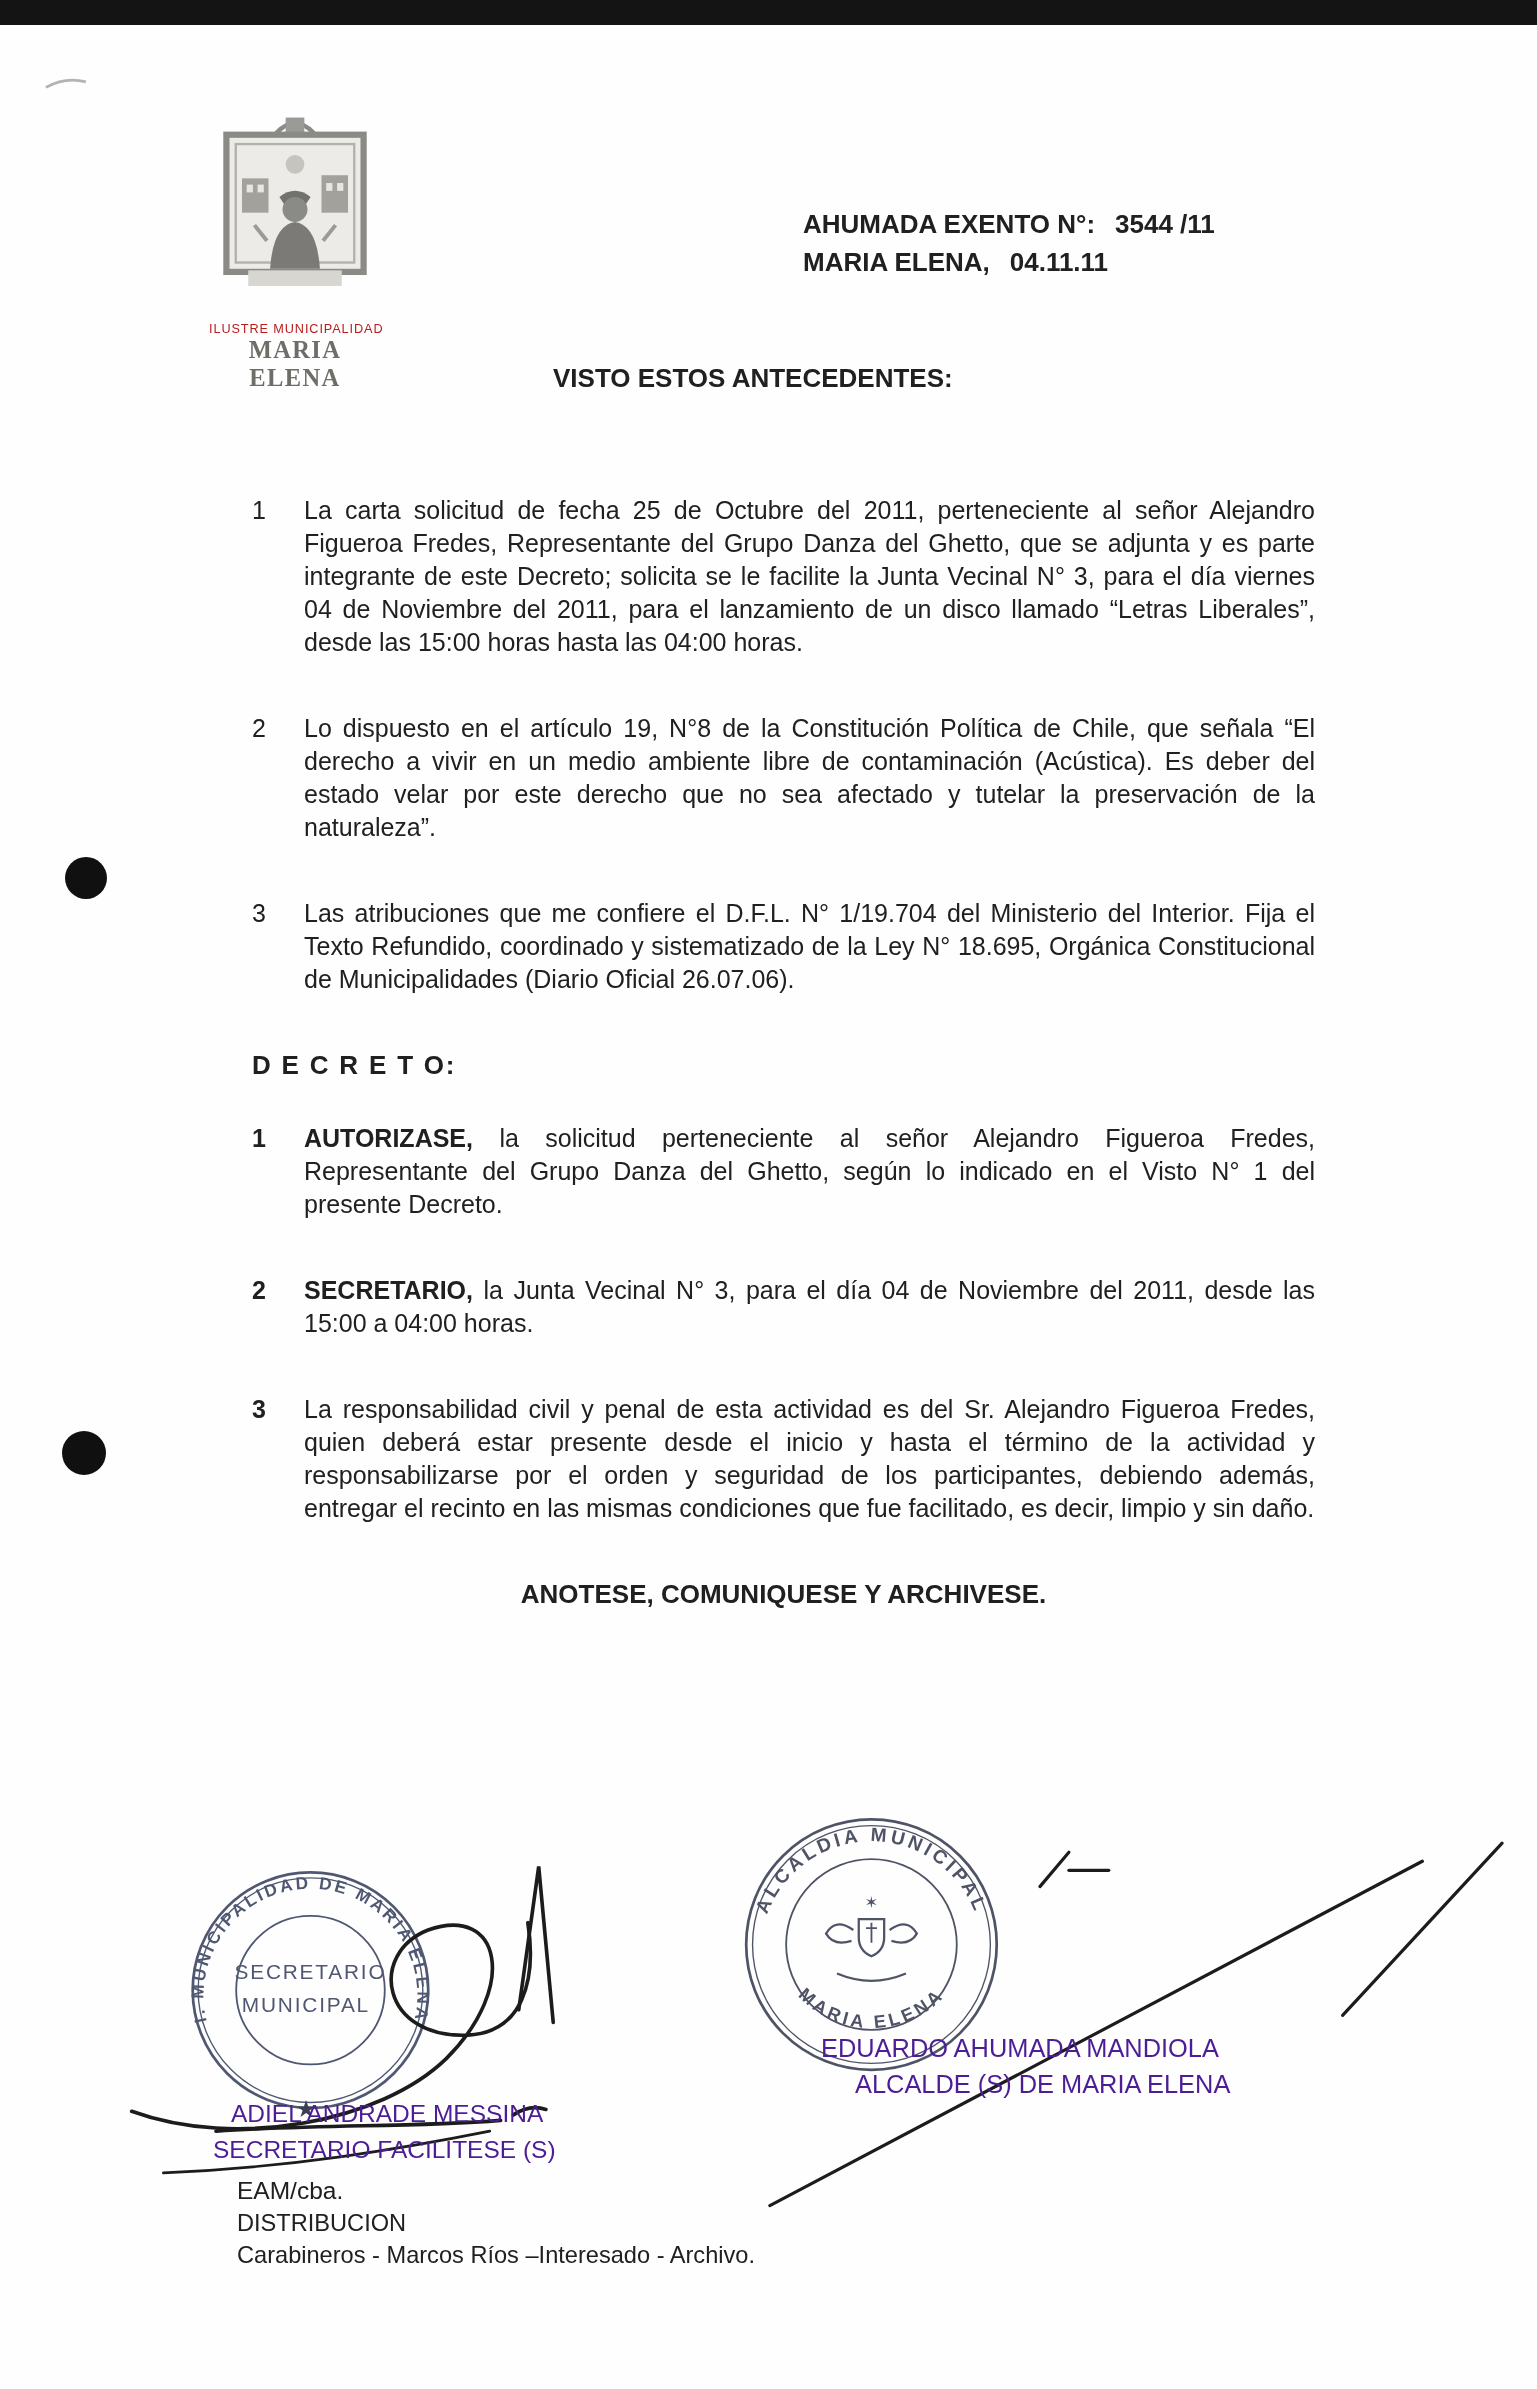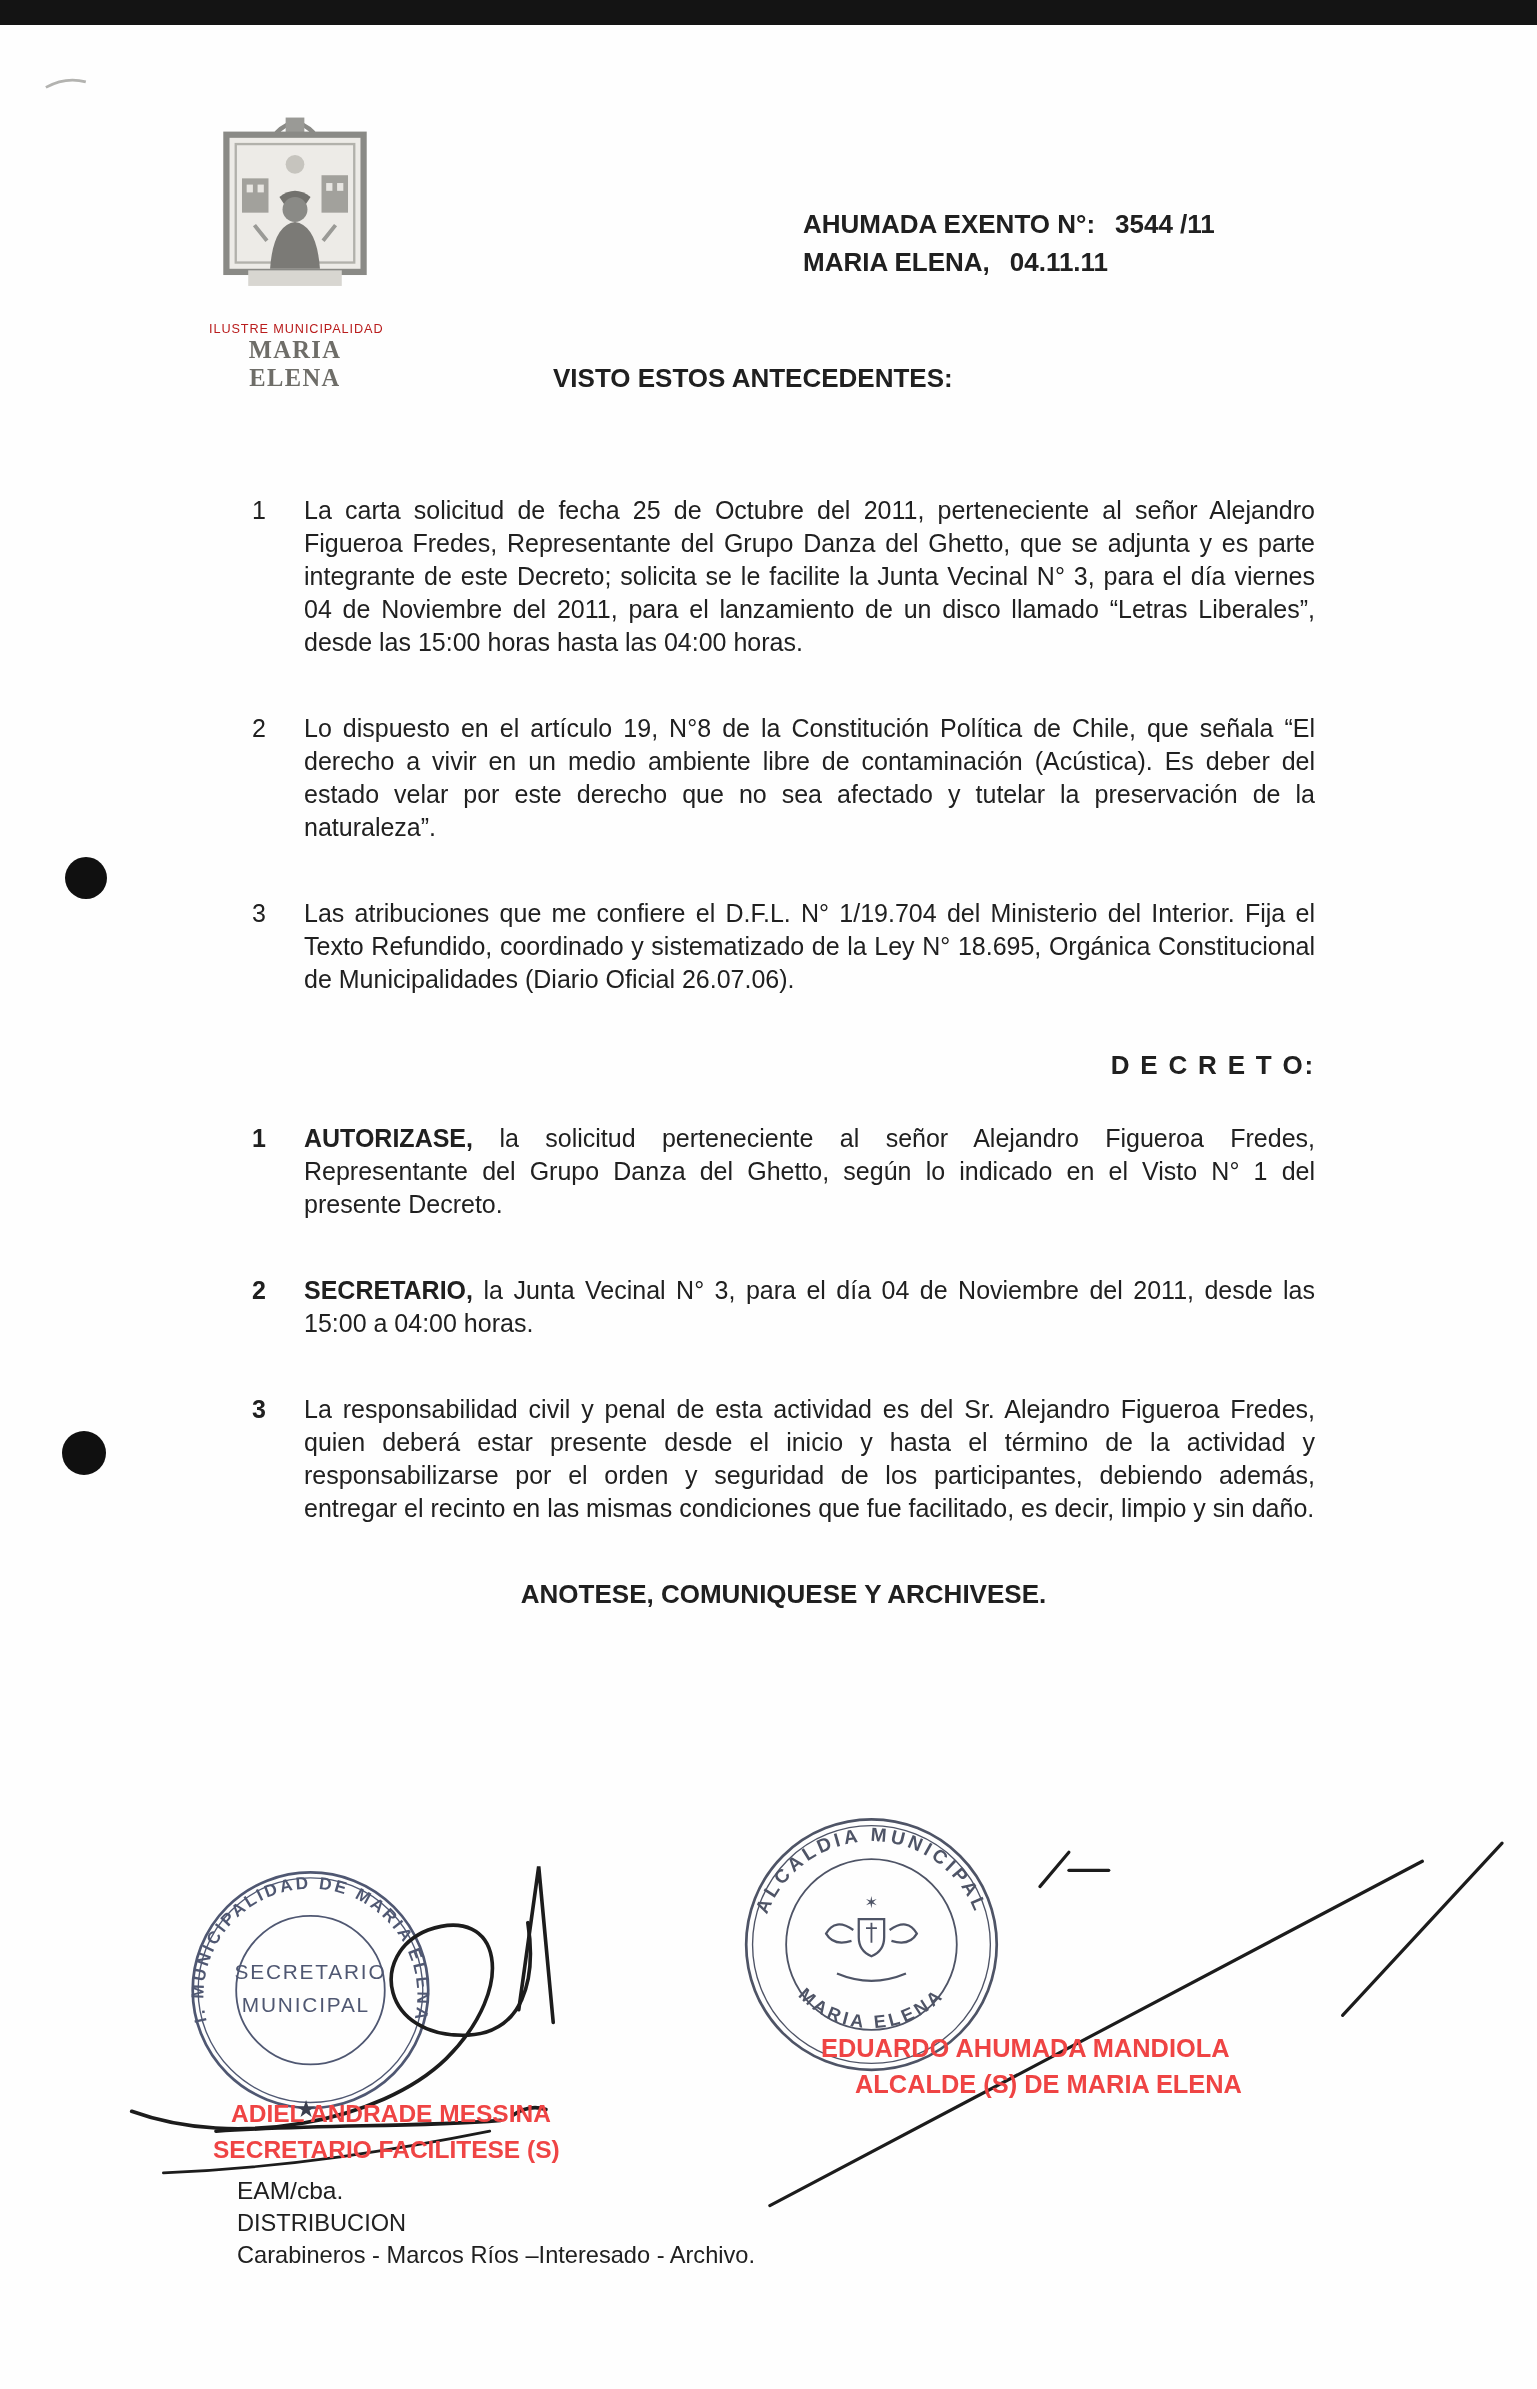--- a/index.html
+++ b/index.html
@@ -30,31 +30,31 @@
 
   .visto-title { position: absolute; left: 553px; top: 363px; font-weight: bold; font-size: 26px; }
 
   .content { position: absolute; left: 252px; top: 494px; width: 1063px; font-size: 25px; line-height: 33px; }
   .item { display: flex; margin-bottom: 53px; }
   .item-num { flex: 0 0 52px; }
   .item-num.bold { font-weight: bold; }
   .item-text { flex: 1; text-align: justify; }
   .lead { font-weight: bold; }
 
-  .decreto-title { text-align: right; font-weight: bold; font-size: 26px; letter-spacing: 1.8px; margin: 0 0 40px 0; }
+  .decreto-title { text-align: left; font-weight: bold; font-size: 26px; letter-spacing: 1.8px; margin: 0 0 40px 0; }
   .closing { text-align: center; font-weight: bold; font-size: 26px; margin-top: 22px; }
 
   .stamp { position: absolute; z-index: 1; opacity: 0.9; }
   .stamp-left  { left: 161px; top: 1834px; }
   .stamp-right { left: 699px; top: 1792px; }
   .signature-svg { position: absolute; z-index: 2; }
   .sig-ink-left  { left: 109px; top: 1812px; }
   .sig-ink-right { left: 708px; top: 1796px; }
 
-  .sig-block { position: absolute; z-index: 3; font-weight: bold; font-size: 24.5px; line-height: 36px; color: #ef4444; }
+  .sig-block { position: absolute; z-index: 3; font-weight: normal; font-size: 24.5px; line-height: 36px; color: #4c1d95; }
   .sig-left  { left: 213px; top: 2096px; }
   .sig-left .sig-name { margin-left: 18px; }
   .sig-right { left: 821px; top: 2030px; font-size: 25.4px; }
   .sig-right .sig-title { margin-left: 34px; }
 
   .footer { position: absolute; left: 205px; top: 2175px; font-size: 23.6px; line-height: 32px; z-index: 3; margin-left: 32px; }
   .footer .initials { font-size: 24.5px; }
 </style>
 </head>
 <body>

